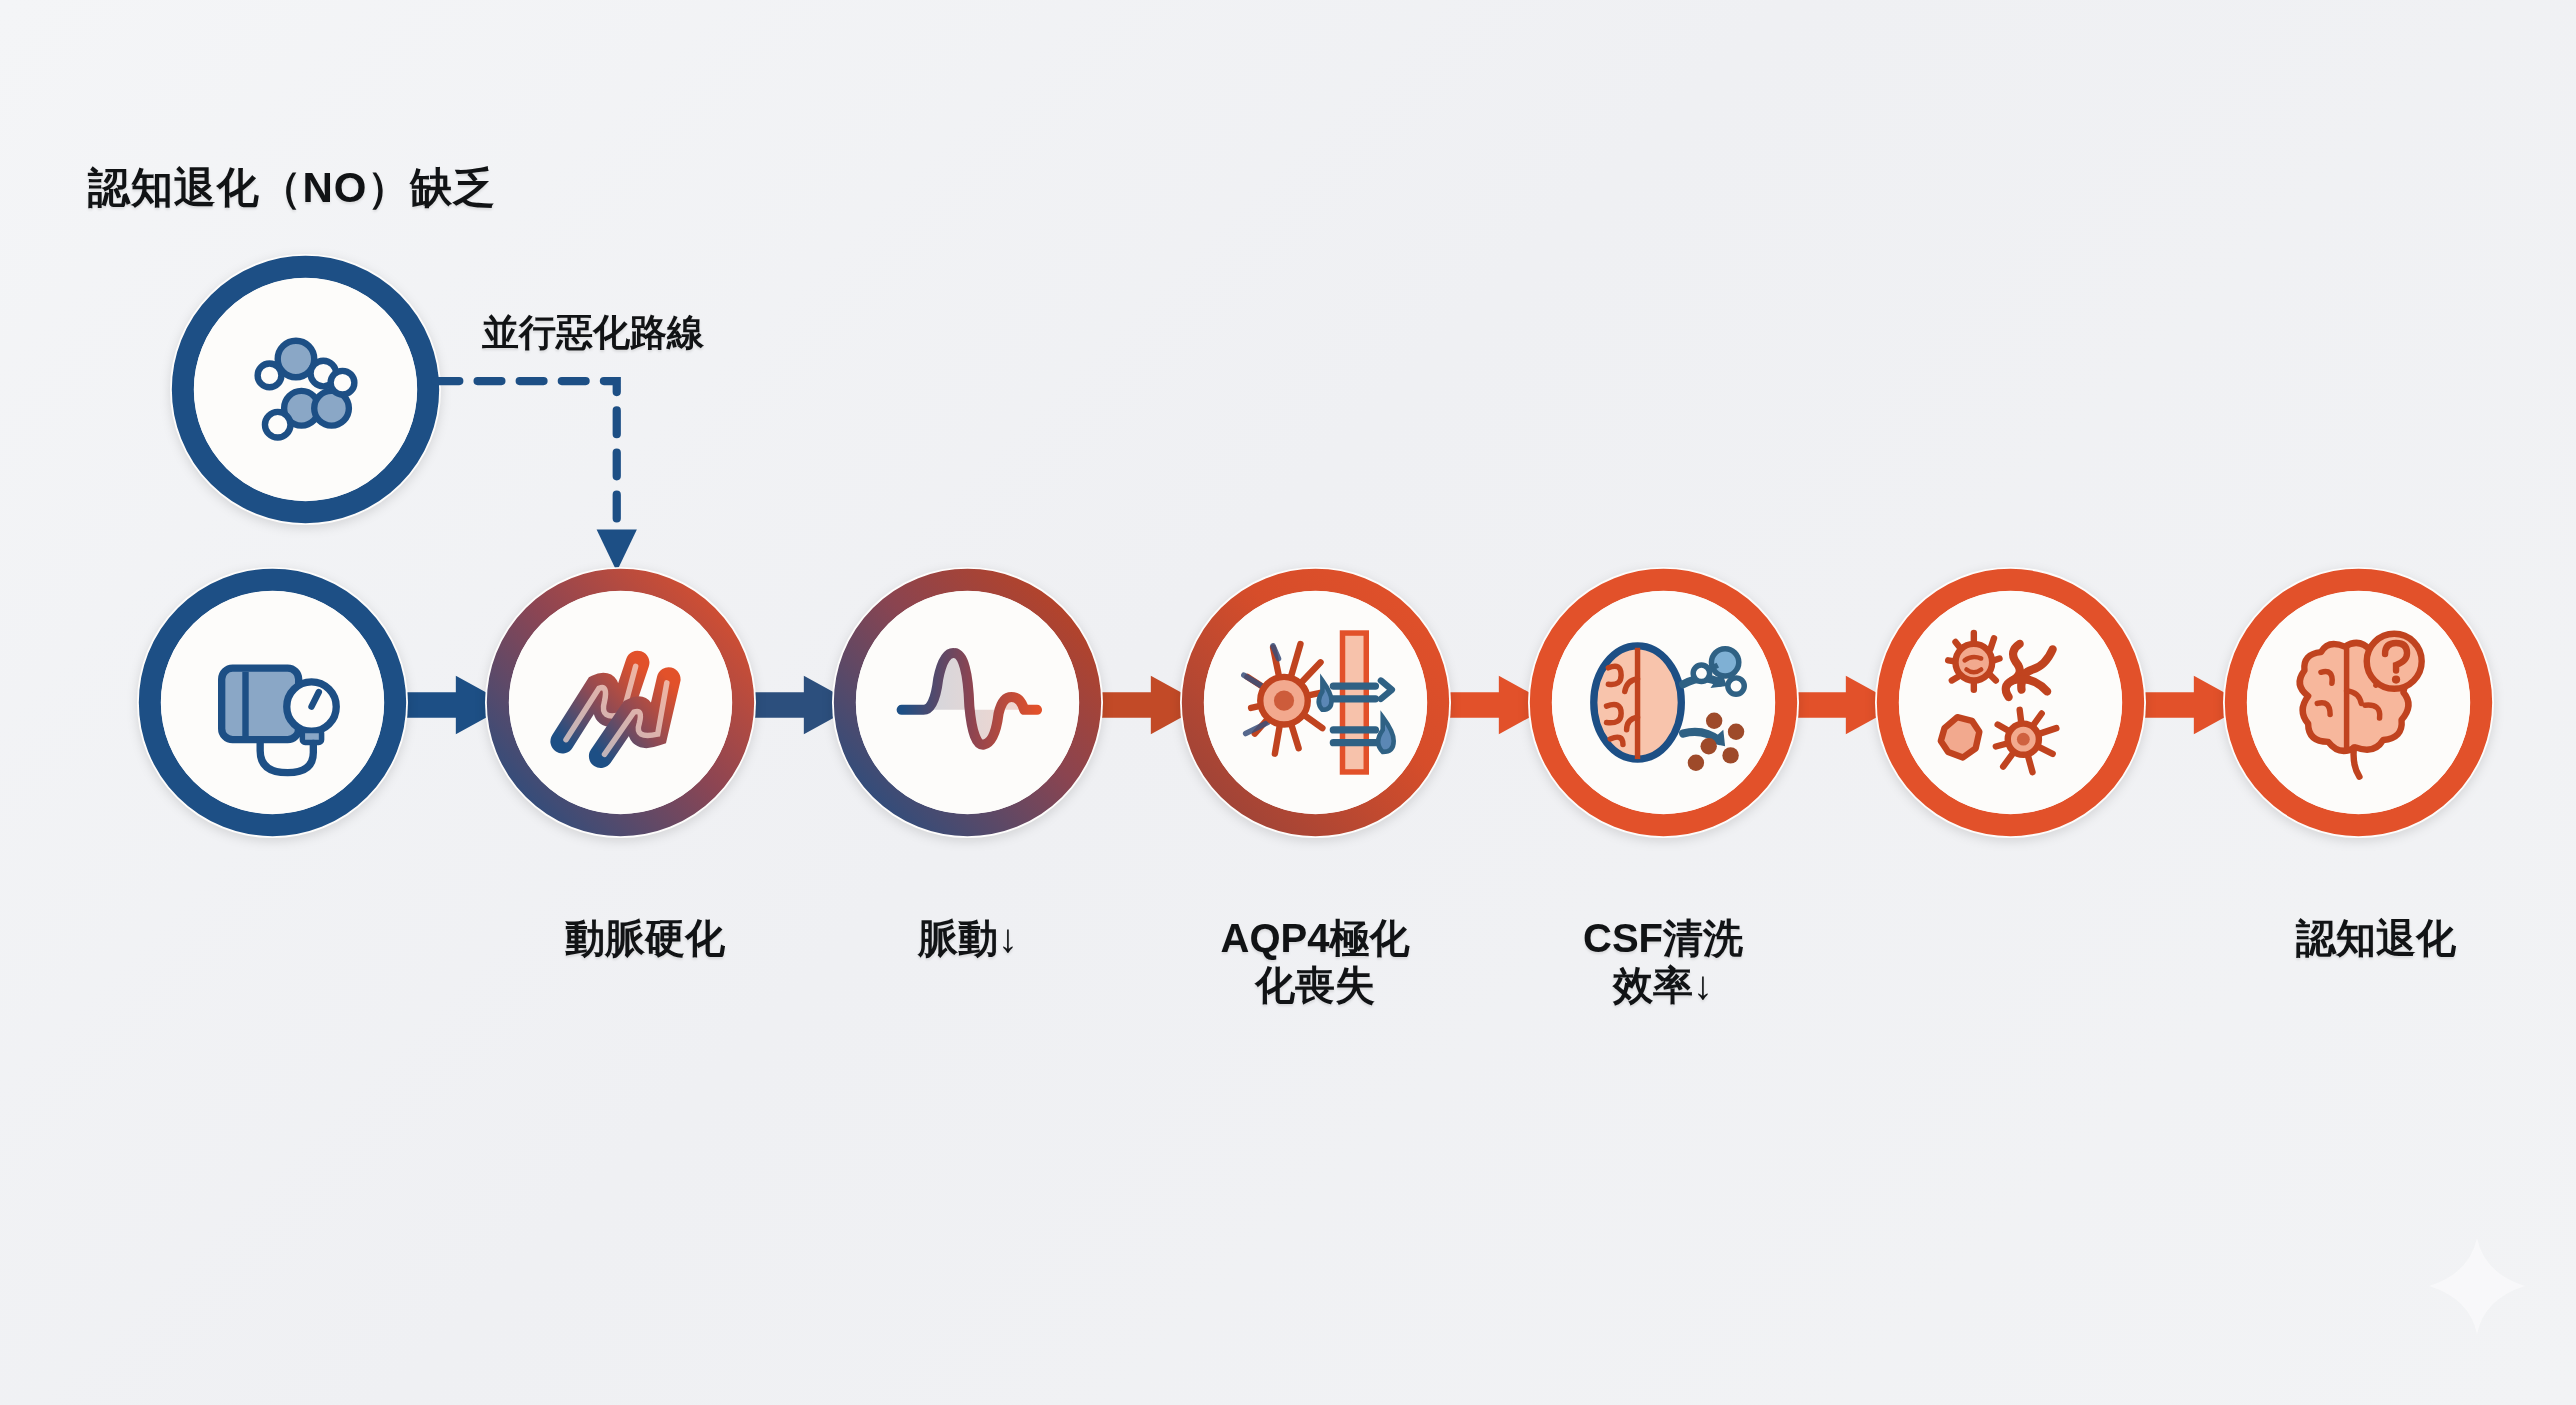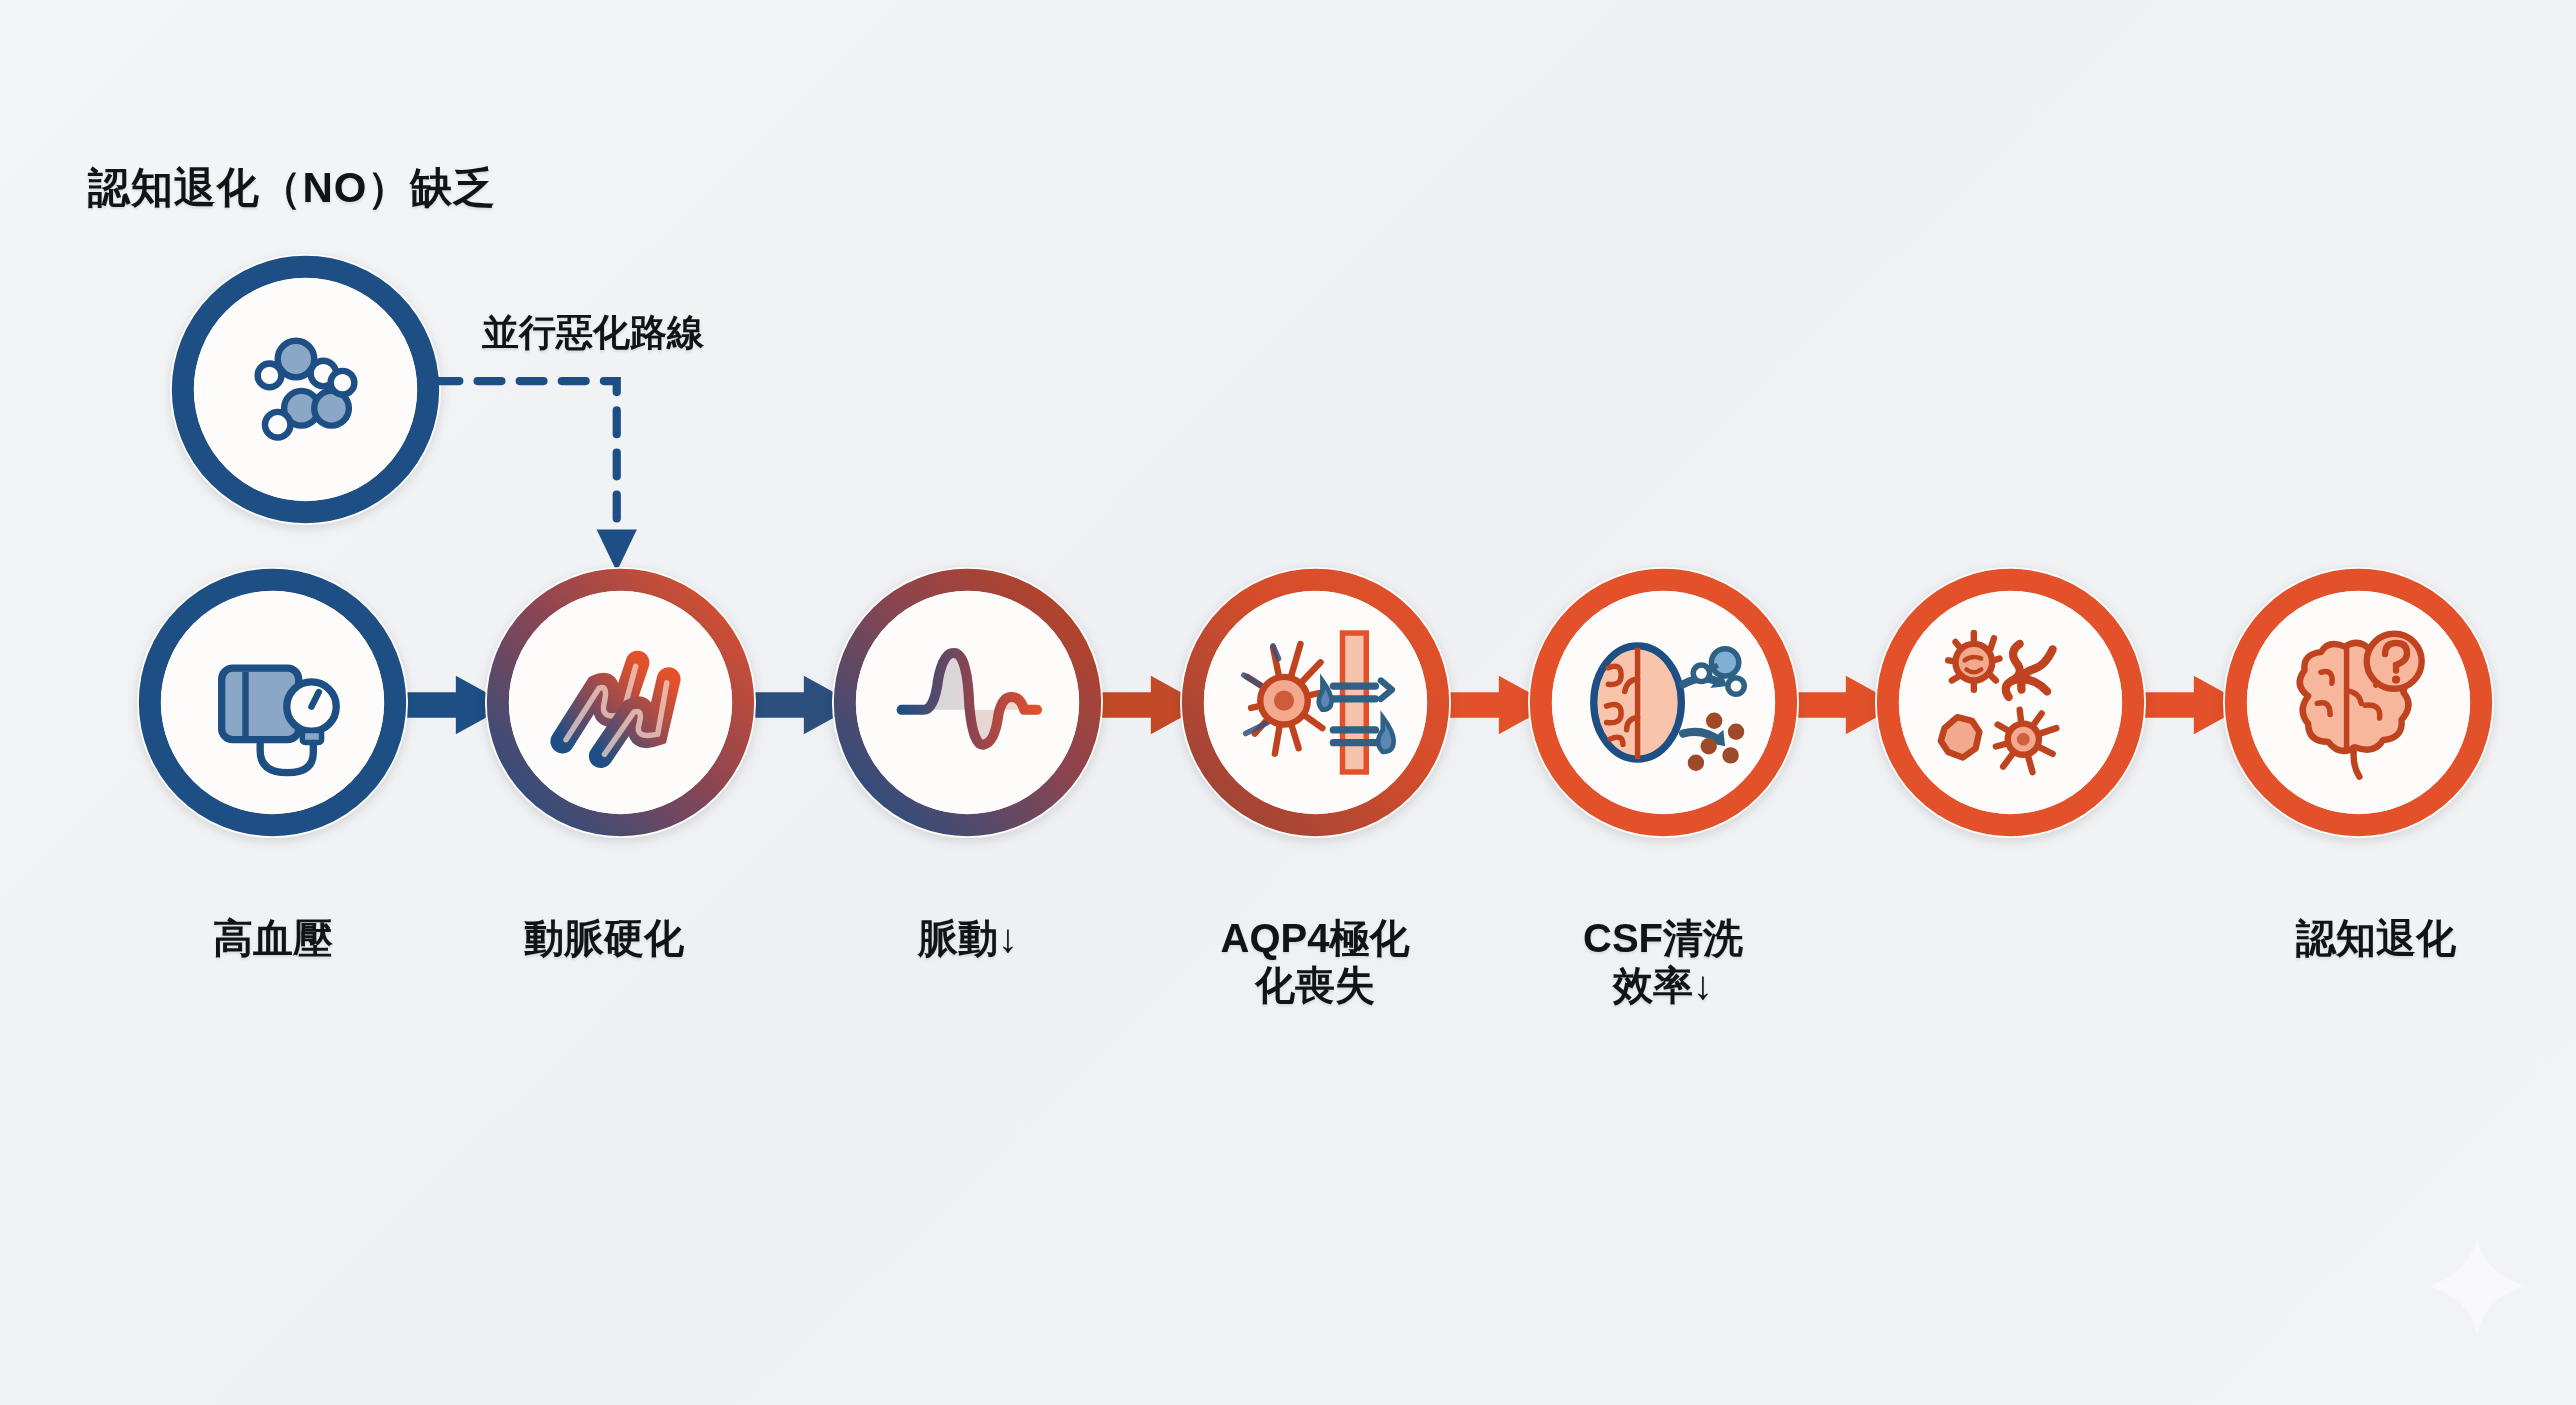--- a/index.html
+++ b/index.html
@@ -163,21 +163,20 @@
       <svg width="154" height="154" viewBox="0 0 168 168">
         <rect x="28" y="46" width="84" height="78" rx="12" fill="#8aa7c6" stroke="#1d4f85" stroke-width="8"></rect>
         <line x1="54" y1="50" x2="54" y2="120" stroke="#1d4f85" stroke-width="7"></line>
         <circle cx="126" cy="88" r="27" fill="#fdfcfa" stroke="#1d4f85" stroke-width="8"></circle>
         <line x1="126" y1="88" x2="134" y2="72" stroke="#1d4f85" stroke-width="7" stroke-linecap="round"></line>
         <rect x="116" y="114" width="21" height="13" rx="3" fill="#8aa7c6" stroke="#1d4f85" stroke-width="6"></rect>
         <path d="M70 124 V136 Q70 160 100 160 Q128 160 128 138 V128" fill="none" stroke="#1d4f85" stroke-width="8" stroke-linecap="round"></path>
       </svg>
     </div>
   </div>
-  <div class="caption" style="left:81px; top:915px;">高血壓</div>
 
   <div class="node" style="left:485px; top:567px;">
     <svg class="ring" width="271" height="271" viewBox="0 0 296 296">
       <defs>
         <linearGradient id="g2" x1="0" y1="1" x2="1" y2="0">
           <stop offset="0%" stop-color="#1d4f85"></stop>
             <stop offset="52%" stop-color="#8c4553"></stop>
             <stop offset="100%" stop-color="#e2512a"></stop>
         </linearGradient>
       </defs>
@@ -192,21 +191,21 @@
               <stop offset="100%" stop-color="#e2512a"></stop>
           </linearGradient>
         </defs>
         <path d="M20 126 L58 66 Q74 58 68 82 Q62 104 84 94 L102 40" fill="none" stroke="url(#vg)" stroke-width="26" stroke-linecap="round"></path>
         <path d="M24 124 L60 68 Q70 64 66 82 Q60 104 86 96 L100 44" fill="none" stroke="#f4d6cb" stroke-width="6" stroke-linecap="round" opacity=".75"></path>
         <path d="M62 142 L96 92 Q112 84 106 106 Q100 126 122 118 L136 58" fill="none" stroke="url(#vg)" stroke-width="26" stroke-linecap="round"></path>
         <path d="M66 140 L98 94 Q108 90 104 106 Q98 124 124 118 L134 62" fill="none" stroke="#f4d6cb" stroke-width="6" stroke-linecap="round" opacity=".75"></path>
       </svg>
     </div>
   </div>
-  <div class="caption" style="left:412px; top:915px;">動脈硬化</div>
+  <div class="caption" style="left:453px; top:915px;">動脈硬化</div>
 
   <div class="node" style="left:832px; top:567px;">
     <svg class="ring" width="271" height="271" viewBox="0 0 296 296">
       <defs>
         <linearGradient id="g3" x1="0" y1="1" x2="1" y2="0">
           <stop offset="0%" stop-color="#1d4f85"></stop>
             <stop offset="55%" stop-color="#8a4450"></stop>
             <stop offset="100%" stop-color="#c0431f"></stop>
         </linearGradient>
       </defs>

